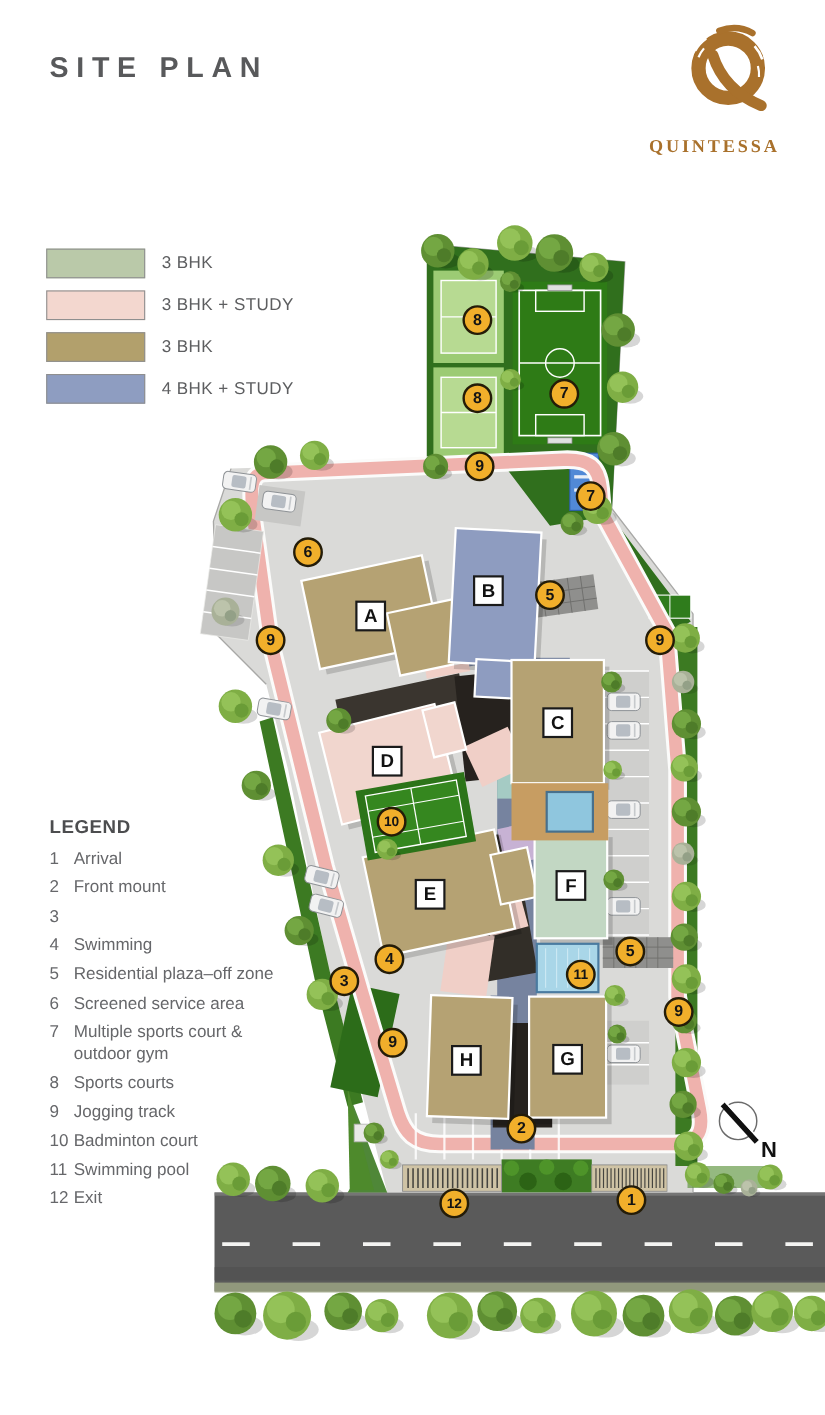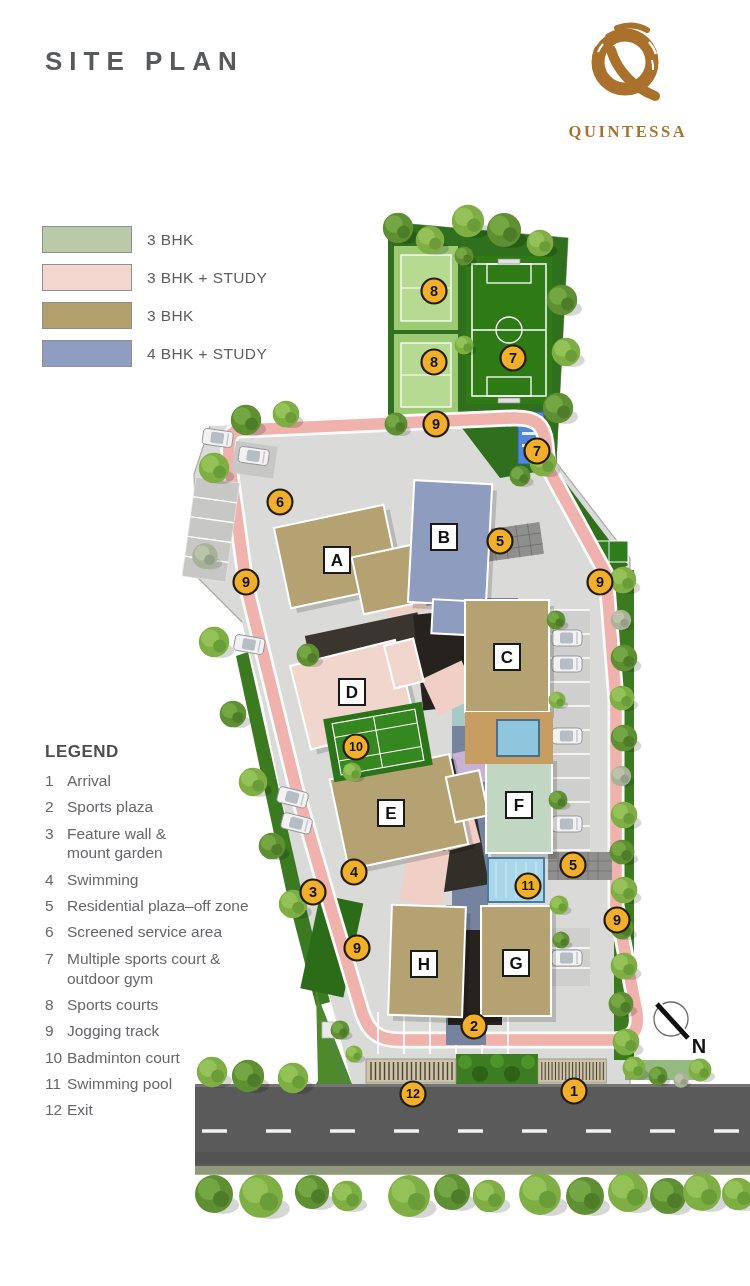--- a/index.html
+++ b/index.html
@@ -2,21 +2,21 @@
 <html><head>
 <meta charset="utf-8">
 <style>
   html,body{margin:0;padding:0;background:#ffffff;}
   body{width:750px;height:1286px;position:relative;overflow:hidden;
        font-family:"Liberation Sans", sans-serif;-webkit-font-smoothing:antialiased;}
   .abs{position:absolute;}
   #map-svg{position:absolute;left:0;top:0;}
   
   .page-title{left:45px;top:46px;font-size:26px;font-weight:600;letter-spacing:7px;color:#58595b;}
-  .brand{left:553px;top:16px;width:150px;height:126px;text-align:center;}
+  .brand{left:590px;top:16px;width:150px;height:126px;text-align:left;}
   .brand-name{display:block;margin-top:2px;font-family:"Liberation Serif", serif;font-weight:700;
               font-size:16.5px;letter-spacing:2.6px;color:#a9712c;}
   
   .unit-legend{left:42px;top:226px;}
   .unit-row{display:flex;align-items:center;margin-bottom:11px;height:27px;}
   .swatch{width:90px;height:27px;border:1px solid #8f8f8f;box-sizing:border-box;}
   .sw0{background:#bac9a9;} .sw1{background:#f3d7cf;} .sw2{background:#b2a06c;} .sw3{background:#8e9dc1;}
   .unit-label{margin-left:15px;font-size:15.5px;color:#5d5e60;letter-spacing:.4px;}
   
   .legend{left:45px;top:742px;width:235px;}
@@ -476,29 +476,25 @@
   <ol>
     <li>
         <span class="num">1</span>
         <span class="lbl">
           <span>Arrival</span>
         </span>
       </li>
     <li>
         <span class="num">2</span>
         <span class="lbl">
-          <span>Sports plaza</span>
+          <span>Front mount</span>
         </span>
       </li>
     <li>
         <span class="num">3</span>
-        <span class="lbl">
-          <span>Feature wall &amp;</span>
-          <span>mount garden</span>
-        </span>
       </li>
     <li>
         <span class="num">4</span>
         <span class="lbl">
           <span>Swimming</span>
         </span>
       </li>
     <li>
         <span class="num">5</span>
         <span class="lbl">

